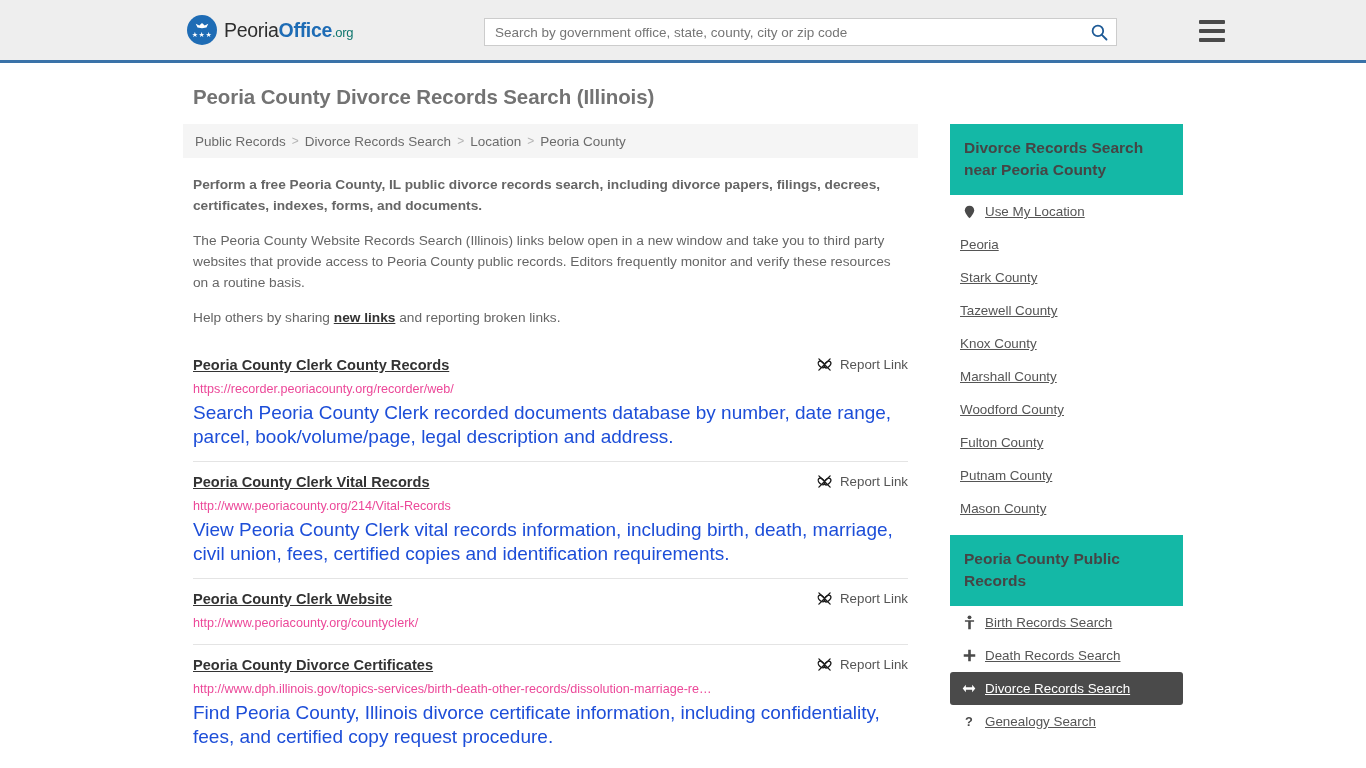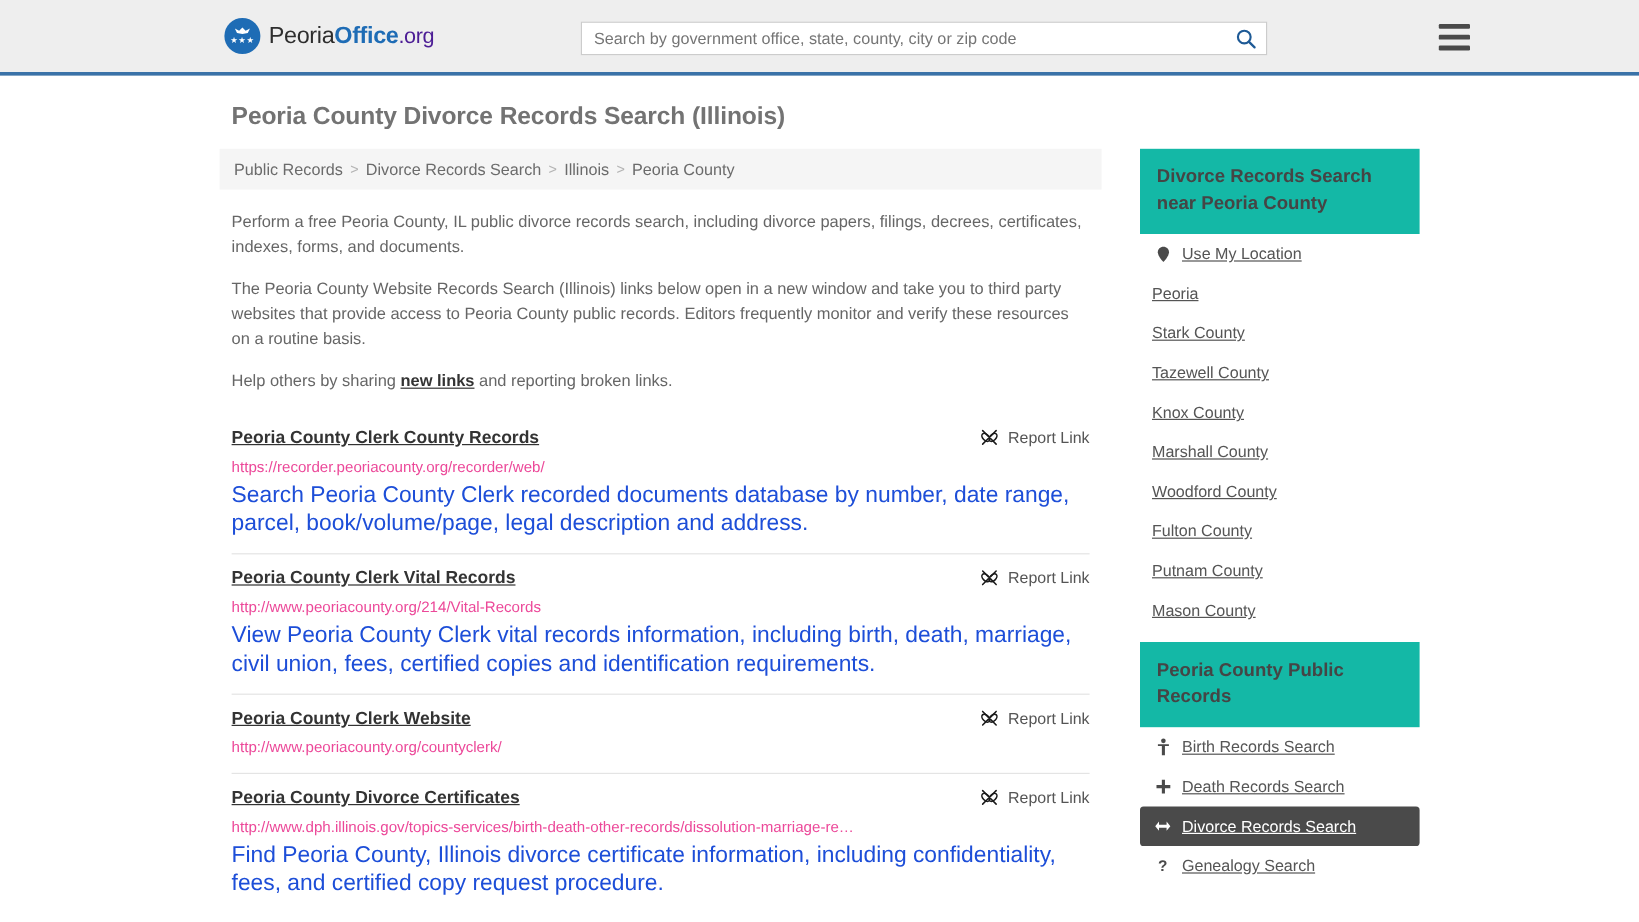--- a/index.html
+++ b/index.html
@@ -59,27 +59,27 @@
     letter-spacing: 0.5px;
     line-height: 6px;
   }
   .brand-text {
     font-size: 19.5px;
     letter-spacing: -0.3px;
     white-space: nowrap;
   }
   .bt-county { color: #2e2e2e; }
   .bt-office { color: #1e6cb5; font-weight: bold; }
-  .bt-org { color: #4c1d95; font-size: 18px; }
+  .bt-org { color: #0f766e; font-size: 13px; }
 
   .search-wrap {
     position: absolute;
     left: 301px;
     top: 18px;
-    width: 572px;
+    width: 633px;
     height: 28px;
     display: flex;
     align-items: center;
     background: #ffffff;
     border: 1px solid #cccccc;
   }
   .search-input {
     flex: 1;
     border: none;
     outline: none;
@@ -153,21 +153,21 @@
   .crumb-sep { color: #b4b4b4; font-size: 12px; }
 
   
   .intro { padding: 0 10px; }
   .intro p {
     font-size: 13.7px;
     line-height: 21px;
     color: #666666;
     margin: 14px 0 0 0;
   }
-  .intro p:first-child { margin-top: 16px; }
+  .intro p:first-child { margin-top: 16px; font-weight: bold; }
   .inline-link {
     color: #333;
     text-decoration: underline;
     font-weight: bold;
   }
 
   
   .results { margin-top: 17px; padding: 0 10px; }
   .result {
     border-top: 1px solid #e4e4e4;
@@ -295,21 +295,21 @@
 
   <div class="columns">
 
     <div class="col-main">
 
       <div class="breadcrumb">
         <a class="crumb" href="#">Public Records</a>
         <span class="crumb-sep">&gt;</span>
         <a class="crumb" href="#">Divorce Records Search</a>
         <span class="crumb-sep">&gt;</span>
-        <a class="crumb" href="#">Illinois</a>
+        <a class="crumb" href="#">Location</a>
         <span class="crumb-sep">&gt;</span>
         <span class="crumb">Peoria County</span>
       </div>
 
       <div class="intro">
         <p>Perform a free Peoria County, IL public divorce records search, including divorce papers, filings, decrees, certificates, indexes, forms, and documents.</p>
         <p>The Peoria County Website Records Search (Illinois) links below open in a new window and take you to third party websites that provide access to Peoria County public records. Editors frequently monitor and verify these resources on a routine basis.</p>
         <p><span>Help others by sharing </span><a class="inline-link" href="#">new links</a><span> and reporting broken links.</span></p>
       </div>
 

